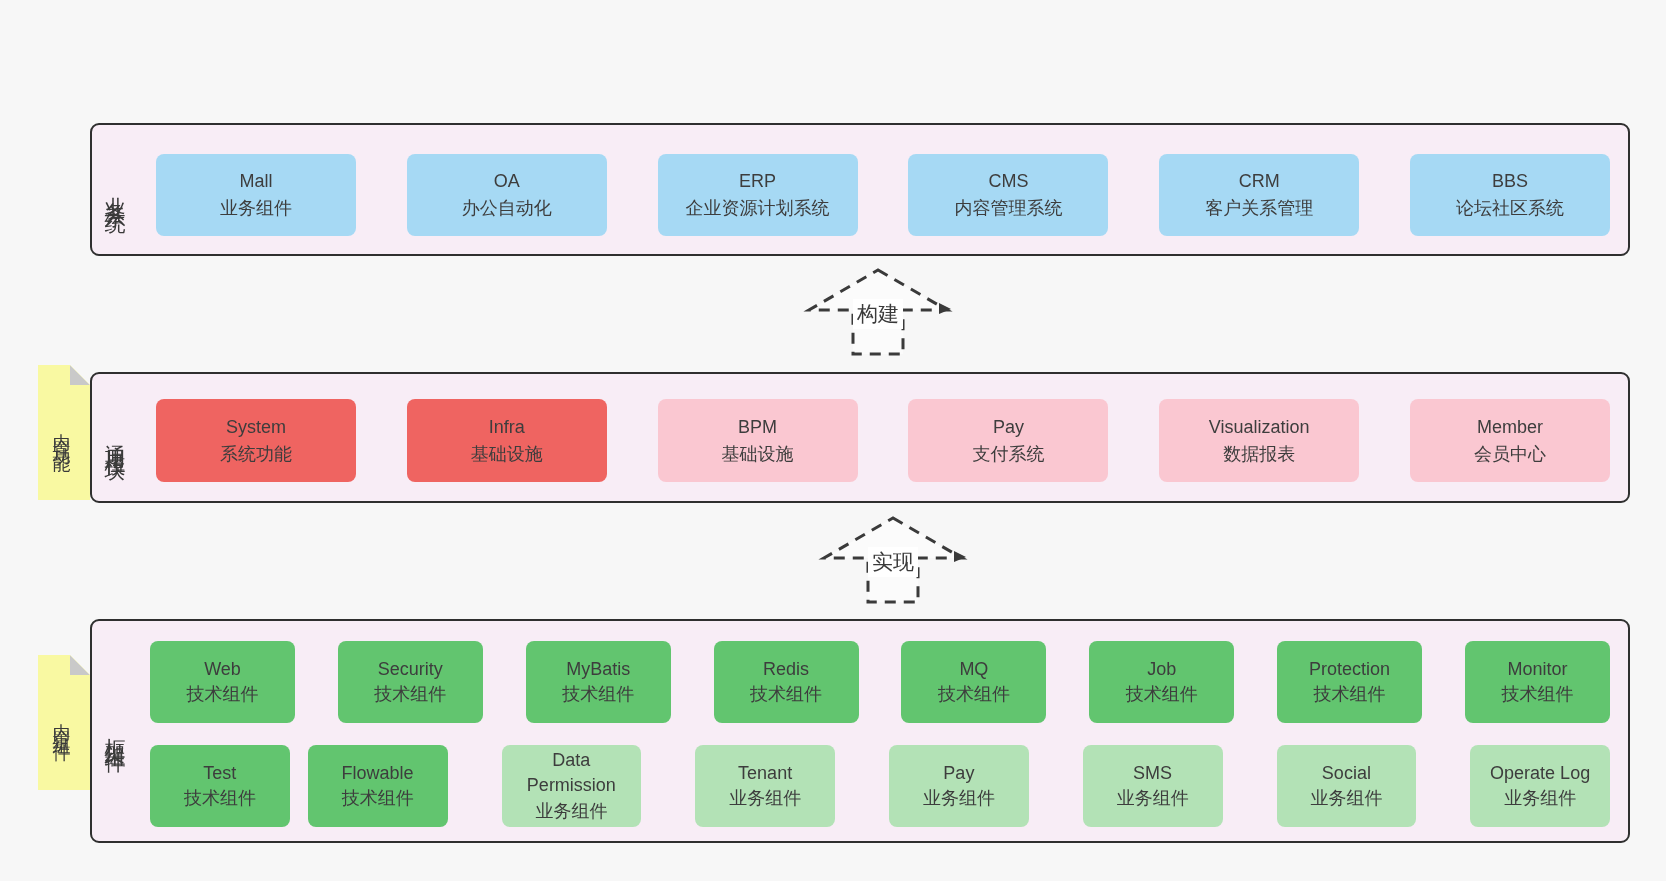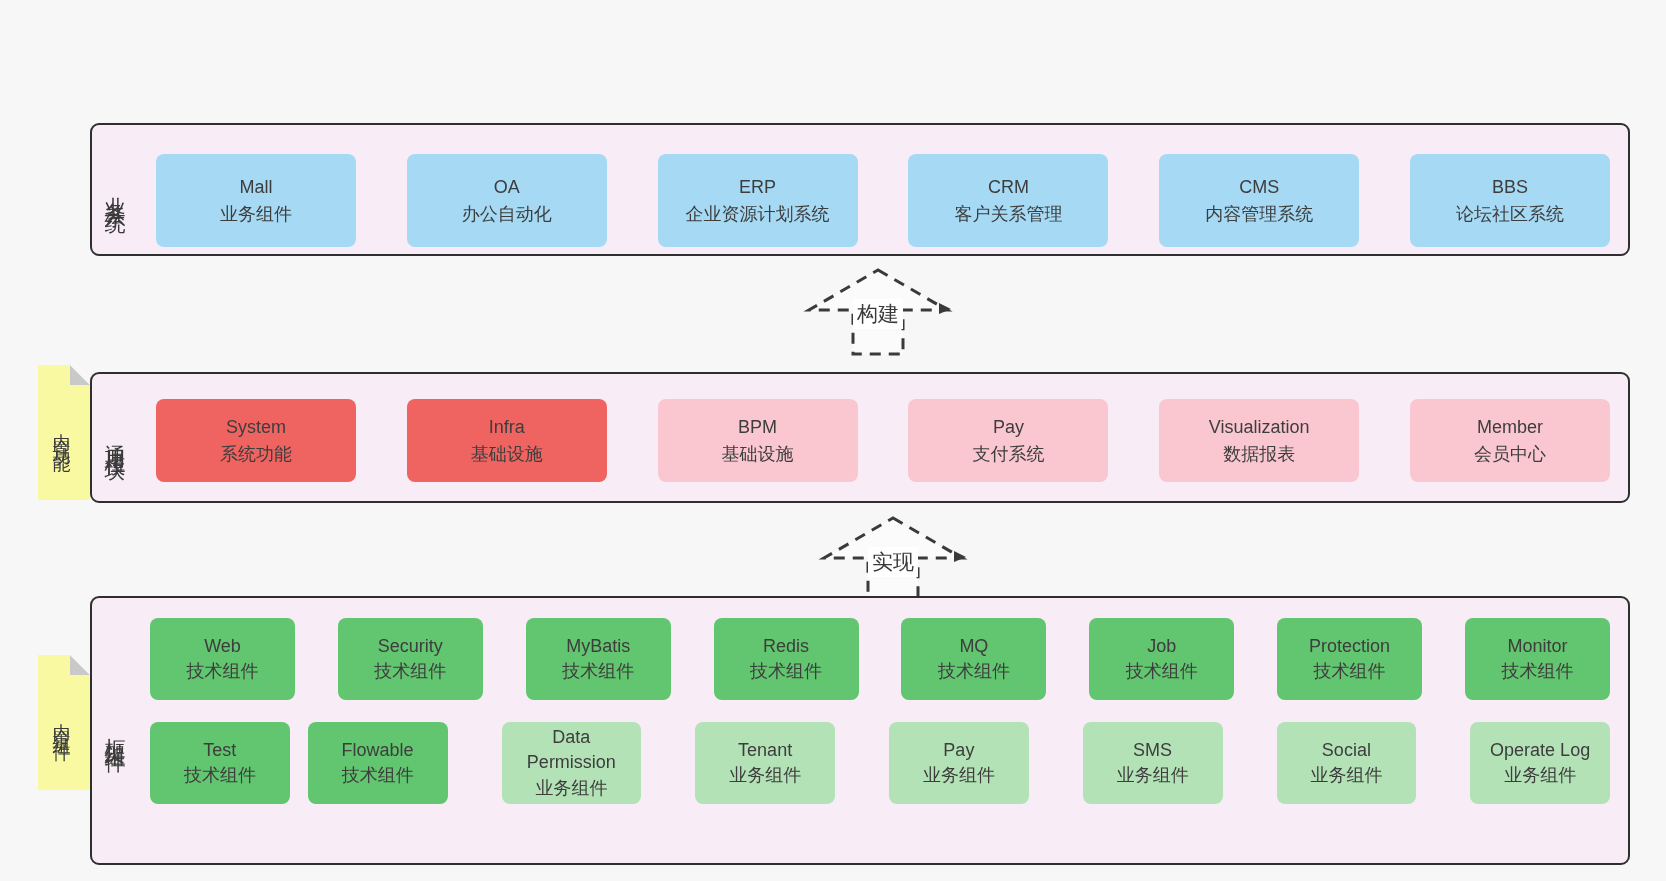--- a/index.html
+++ b/index.html
@@ -10,21 +10,21 @@
     color:#3b3b3b;
   }
   
   .panel{
     position:absolute;left:90px;width:1540px;box-sizing:border-box;
     background:#f8edf6;border:2px solid #2f2f2f;border-radius:9px;
     z-index:2;
   }
   #panel-business{top:123px;height:133px;}
   #panel-modules{top:372px;height:131px;}
-  #panel-framework{top:596px;height:269px;}
+  #panel-framework{top:619px;height:224px;}
   .side-label{
     position:absolute;left:13px;top:50%;transform:translateY(-50%);
     writing-mode:vertical-rl;text-orientation:upright;
     font-size:21px;letter-spacing:5px;line-height:1;color:#3a3a3a;
     white-space:nowrap;
   }
   
   .box-row{
     position:absolute;left:64px;right:18px;
     display:flex;justify-content:space-between;align-items:flex-start;
@@ -33,21 +33,21 @@
   #panel-modules .box-row{top:25px;}
   #panel-framework .box-row{left:58px;}
   #panel-framework .box-row.r1{top:20px;}
   #panel-framework .box-row.r2{top:124px;gap:18px;}
   .box{
     border-radius:8px;box-sizing:border-box;
     display:flex;flex-direction:column;align-items:center;justify-content:center;
     text-align:center;font-size:18px;line-height:1.5;color:#3d3d3d;
     padding:2px 4px;
   }
-  .box.wide{width:200px;height:93px;}
+  .box.wide{width:200px;height:82px;}
   #panel-modules .box.wide{height:83px;}
   .box.narrow{width:145px;height:82px;line-height:1.4;}
   .blue{background:#a6d9f4;}
   .red{background:#ef6461;text-align:center;}
   .pink{background:#fac7d1;}
   .green{background:#62c56f;}
   .lightgreen{background:#b3e2b6;margin-left:36px;}
   
   .note{
     position:absolute;left:38px;width:52px;z-index:1;
@@ -90,26 +90,26 @@
     </div>
     <div class="box wide blue">
       <span>OA</span>
       <span>办公自动化</span>
     </div>
     <div class="box wide blue">
       <span>ERP</span>
       <span>企业资源计划系统</span>
     </div>
     <div class="box wide blue">
+      <span>CMS</span>
+      <span>内容管理系统</span>
+    </div>
+    <div class="box wide blue">
       <span>CRM</span>
       <span>客户关系管理</span>
-    </div>
-    <div class="box wide blue">
-      <span>CMS</span>
-      <span>内容管理系统</span>
     </div>
     <div class="box wide blue">
       <span>BBS</span>
       <span>论坛社区系统</span>
     </div>
   </div>
 </div>
 
 <div class="block-arrow" id="arrow-build">
   <svg viewBox="0 0 146 92">

